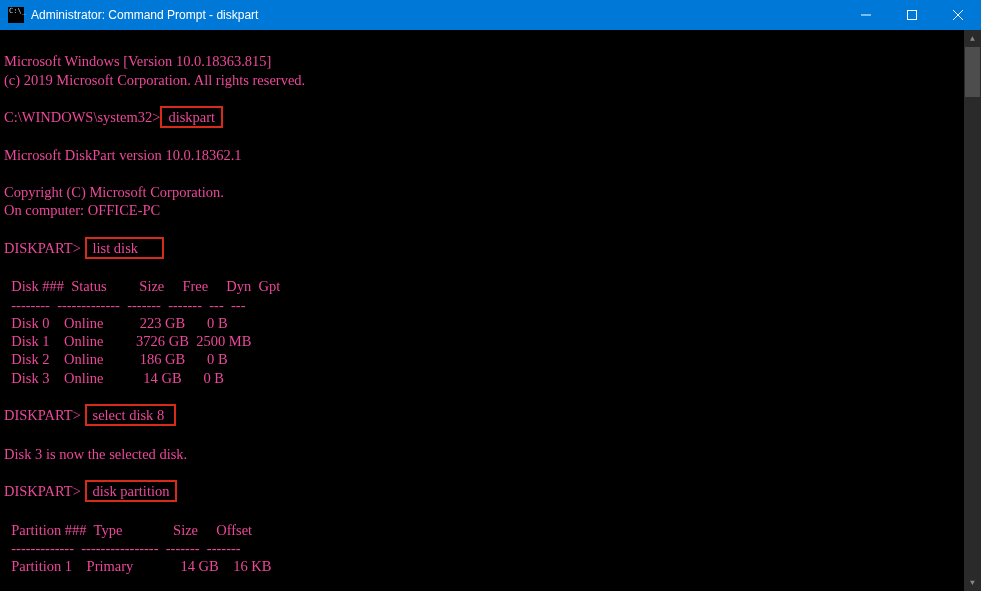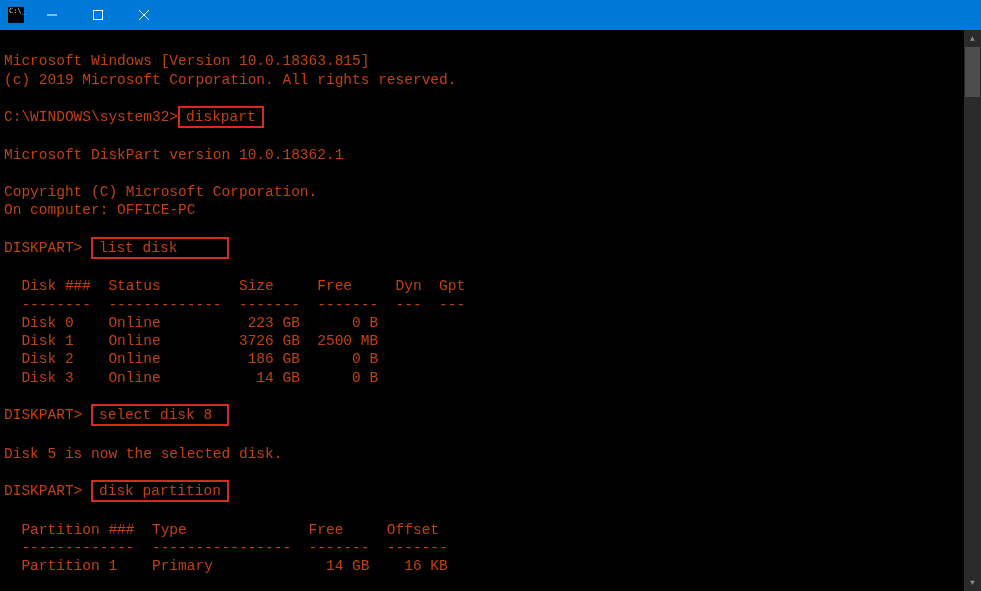--- a/index.html
+++ b/index.html
@@ -45,25 +45,26 @@
   height: 100%;
   display: flex;
   align-items: center;
   justify-content: center;
   color: #fff;
 }
 .tbtn svg { width: 10px; height: 10px; }
 .terminal {
   position: relative;
   background: #000;
-  color: #c2410c;
+  color: #ec4899;
   padding: 4px 0 0 4px;
   height: calc(591px - 30px);
   line-height: 18.3px;
   white-space: pre;
+  font-family: Liberation Serif, serif;
 }
 .terminal-line { position: relative; }
 .highlight {
   border: 2px solid #d62a1a;
   display: inline-block;
   padding: 0 6px;
   line-height: 18px;
   margin-top: -1px;
 }
 .scrollbar {
@@ -95,20 +96,21 @@
 }
 .scroll-arrow.up { top: 0; }
 .scroll-arrow.down { bottom: 0; }
 .disk-row, .part-row { display: block; }
 </style>
 </head>
 <body>
 
 <div class="titlebar">
   <div class="titlebar-icon"></div>
+  <div class="titlebar-title">Administrator: Command Prompt - diskpart</div>
   <div class="titlebar-buttons">
     <div class="tbtn">
       <svg viewBox="0 0 10 10">
           <line x1="0" y1="5" x2="10" y2="5" stroke="#fff" stroke-width="1"></line>
         </svg>
     </div>
     <div class="tbtn">
       <svg viewBox="0 0 10 10">
           <rect x="0.5" y="0.5" width="9" height="9" fill="none" stroke="#fff" stroke-width="1"></rect>
         </svg>
@@ -133,25 +135,25 @@
 <span class="terminal-line">Copyright (C) Microsoft Corporation.</span>
 <span class="terminal-line">On computer: OFFICE-PC</span>
 <span class="terminal-line"> </span>
 <span class="terminal-line"><span>DISKPART&gt; </span><span class="highlight">list disk     </span></span>
 <span class="terminal-line"> </span>
 <span class="terminal-line">  Disk ###  Status         Size     Free     Dyn  Gpt</span>
 <span class="terminal-line">  --------  -------------  -------  -------  ---  ---</span>
 <span id="disk-rows"><span class="terminal-line disk-row">  Disk 0    Online          223 GB      0 B</span><span class="terminal-line disk-row">  Disk 1    Online         3726 GB  2500 MB</span><span class="terminal-line disk-row">  Disk 2    Online          186 GB      0 B</span><span class="terminal-line disk-row">  Disk 3    Online           14 GB      0 B</span></span><span class="terminal-line"> </span>
 <span class="terminal-line"><span>DISKPART&gt; </span><span class="highlight">select disk 8 </span></span>
 <span class="terminal-line"> </span>
-<span class="terminal-line">Disk 5 is now the selected disk.</span>
+<span class="terminal-line">Disk 3 is now the selected disk.</span>
 <span class="terminal-line"> </span>
 <span class="terminal-line"><span>DISKPART&gt; </span><span class="highlight">disk partition</span></span>
 <span class="terminal-line"> </span>
-<span class="terminal-line">  Partition ###  Type              Free     Offset</span>
+<span class="terminal-line">  Partition ###  Type              Size     Offset</span>
 <span class="terminal-line">  -------------  ----------------  -------  -------</span>
 <span id="part-rows"><span class="terminal-line part-row">  Partition 1    Primary             14 GB    16 KB</span></span><span class="terminal-line"> </span>
 
 
 
 
 
 
 
 </div>

